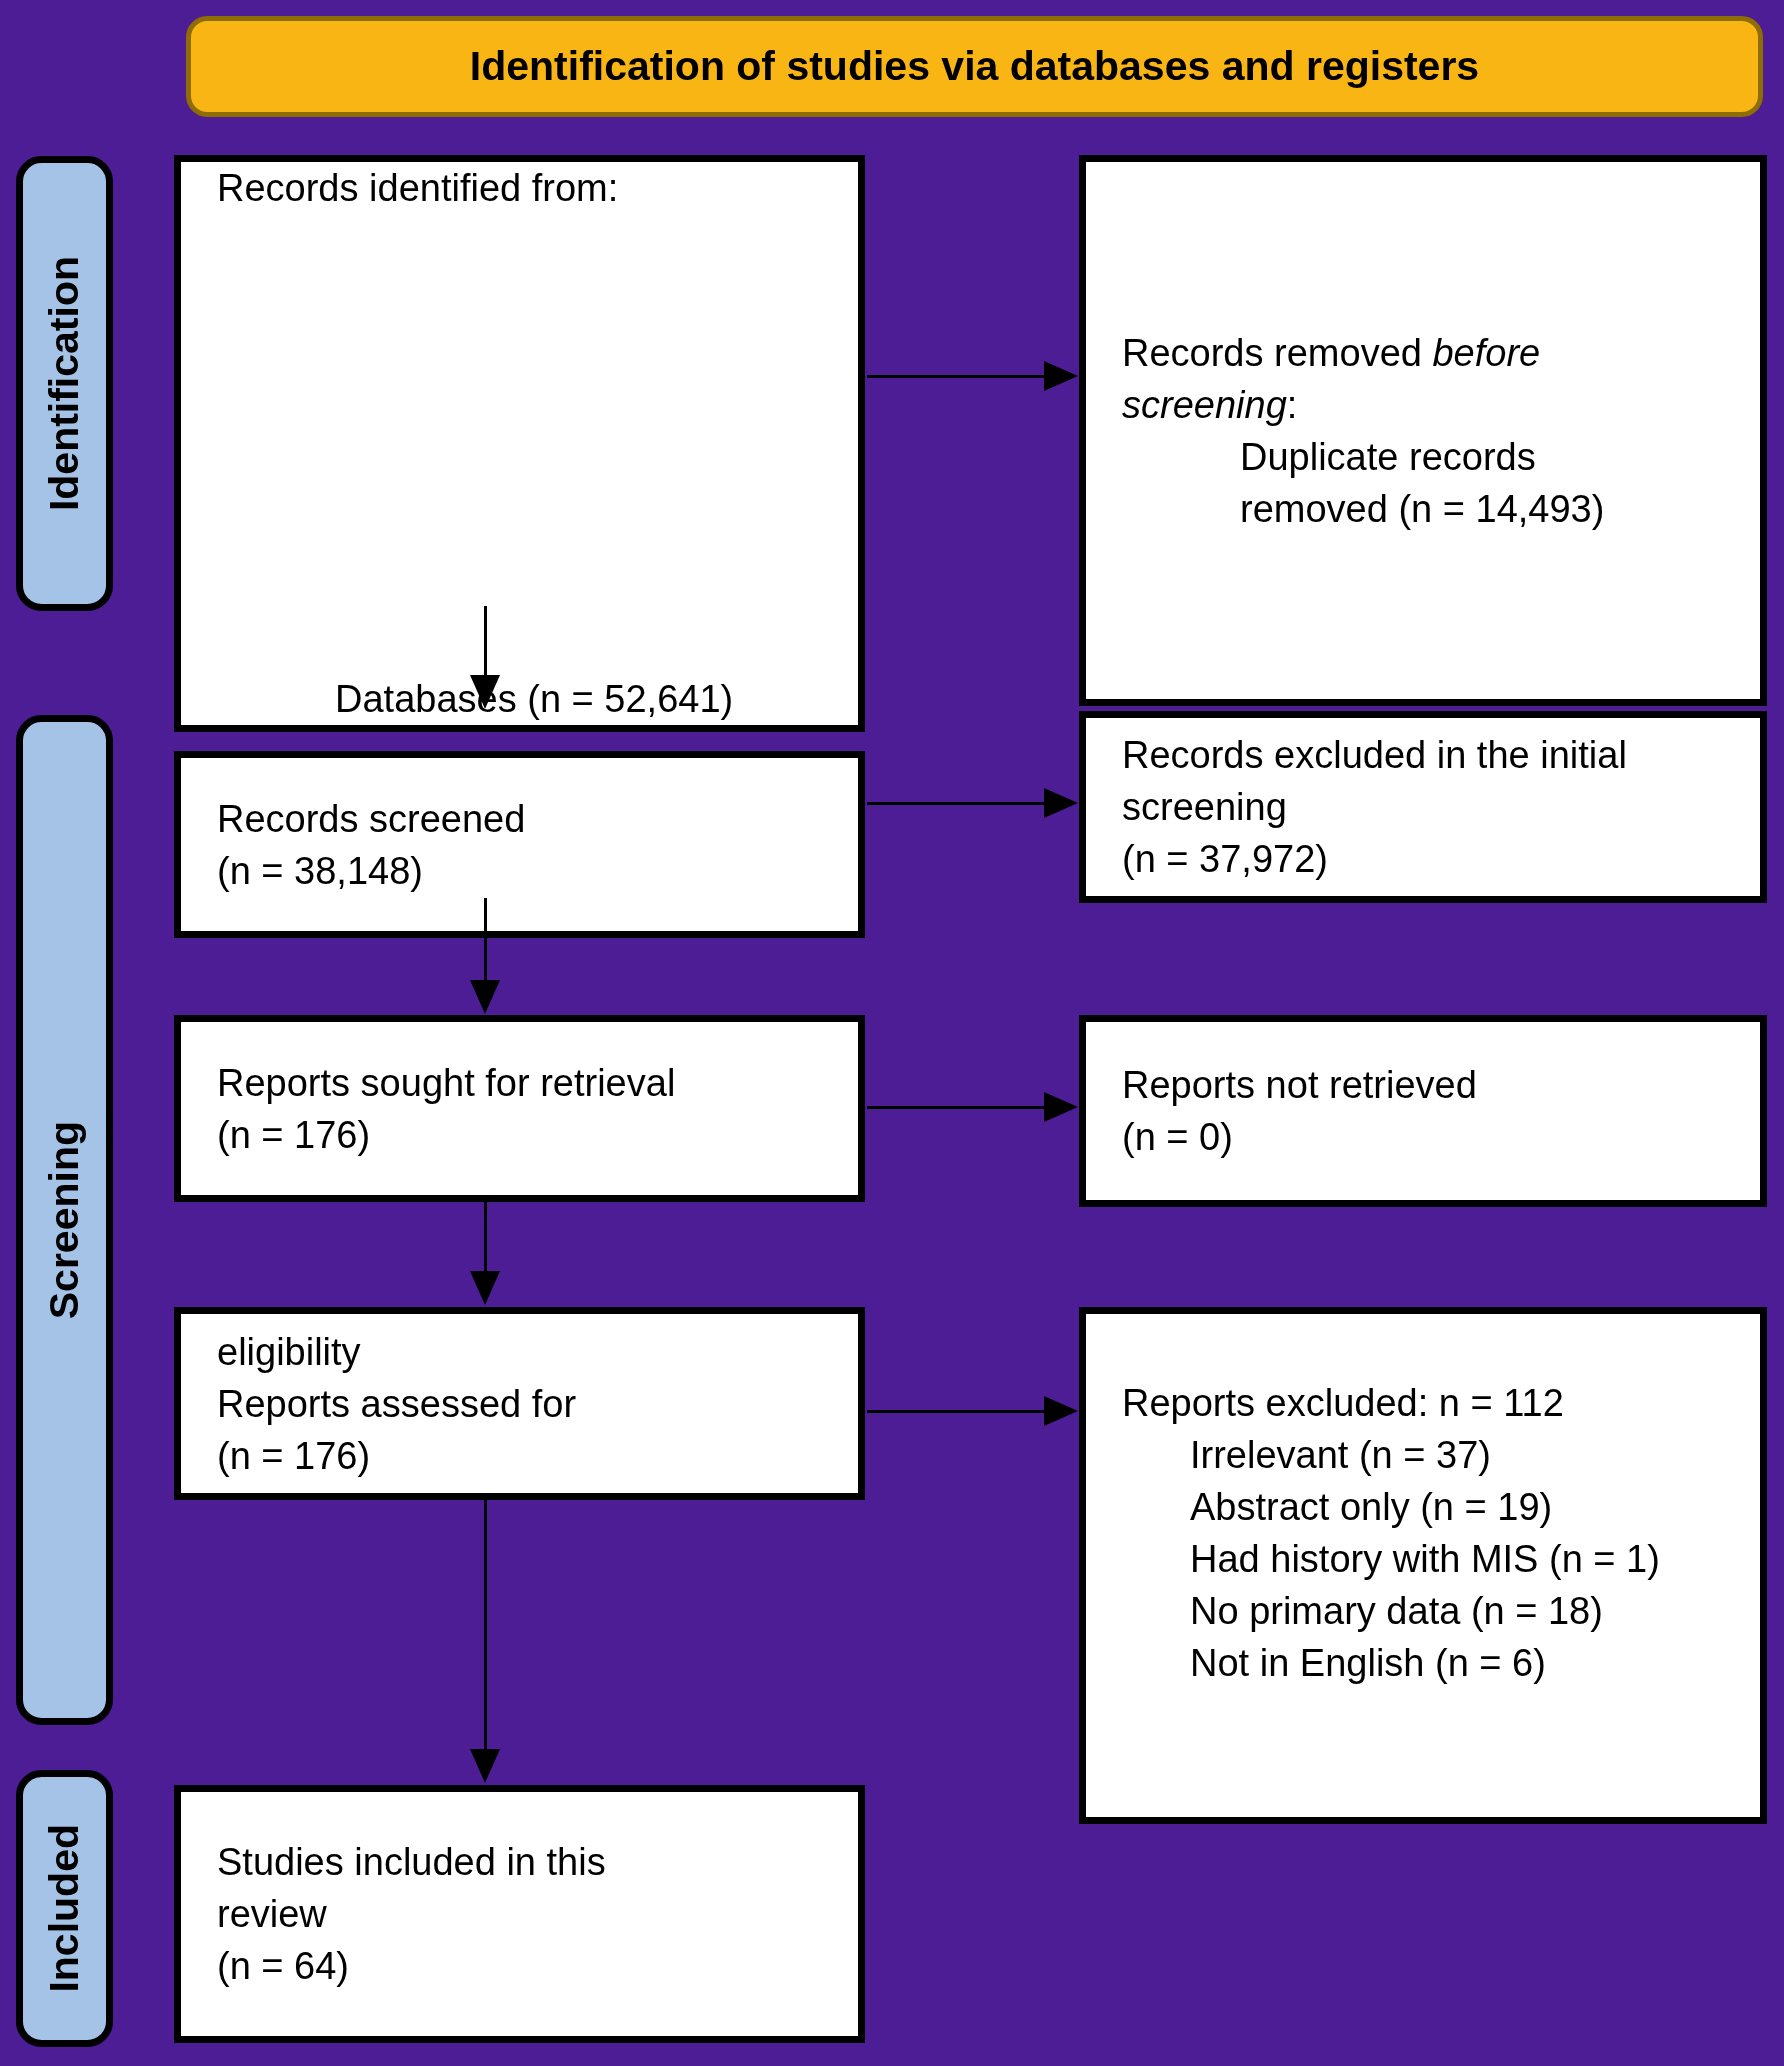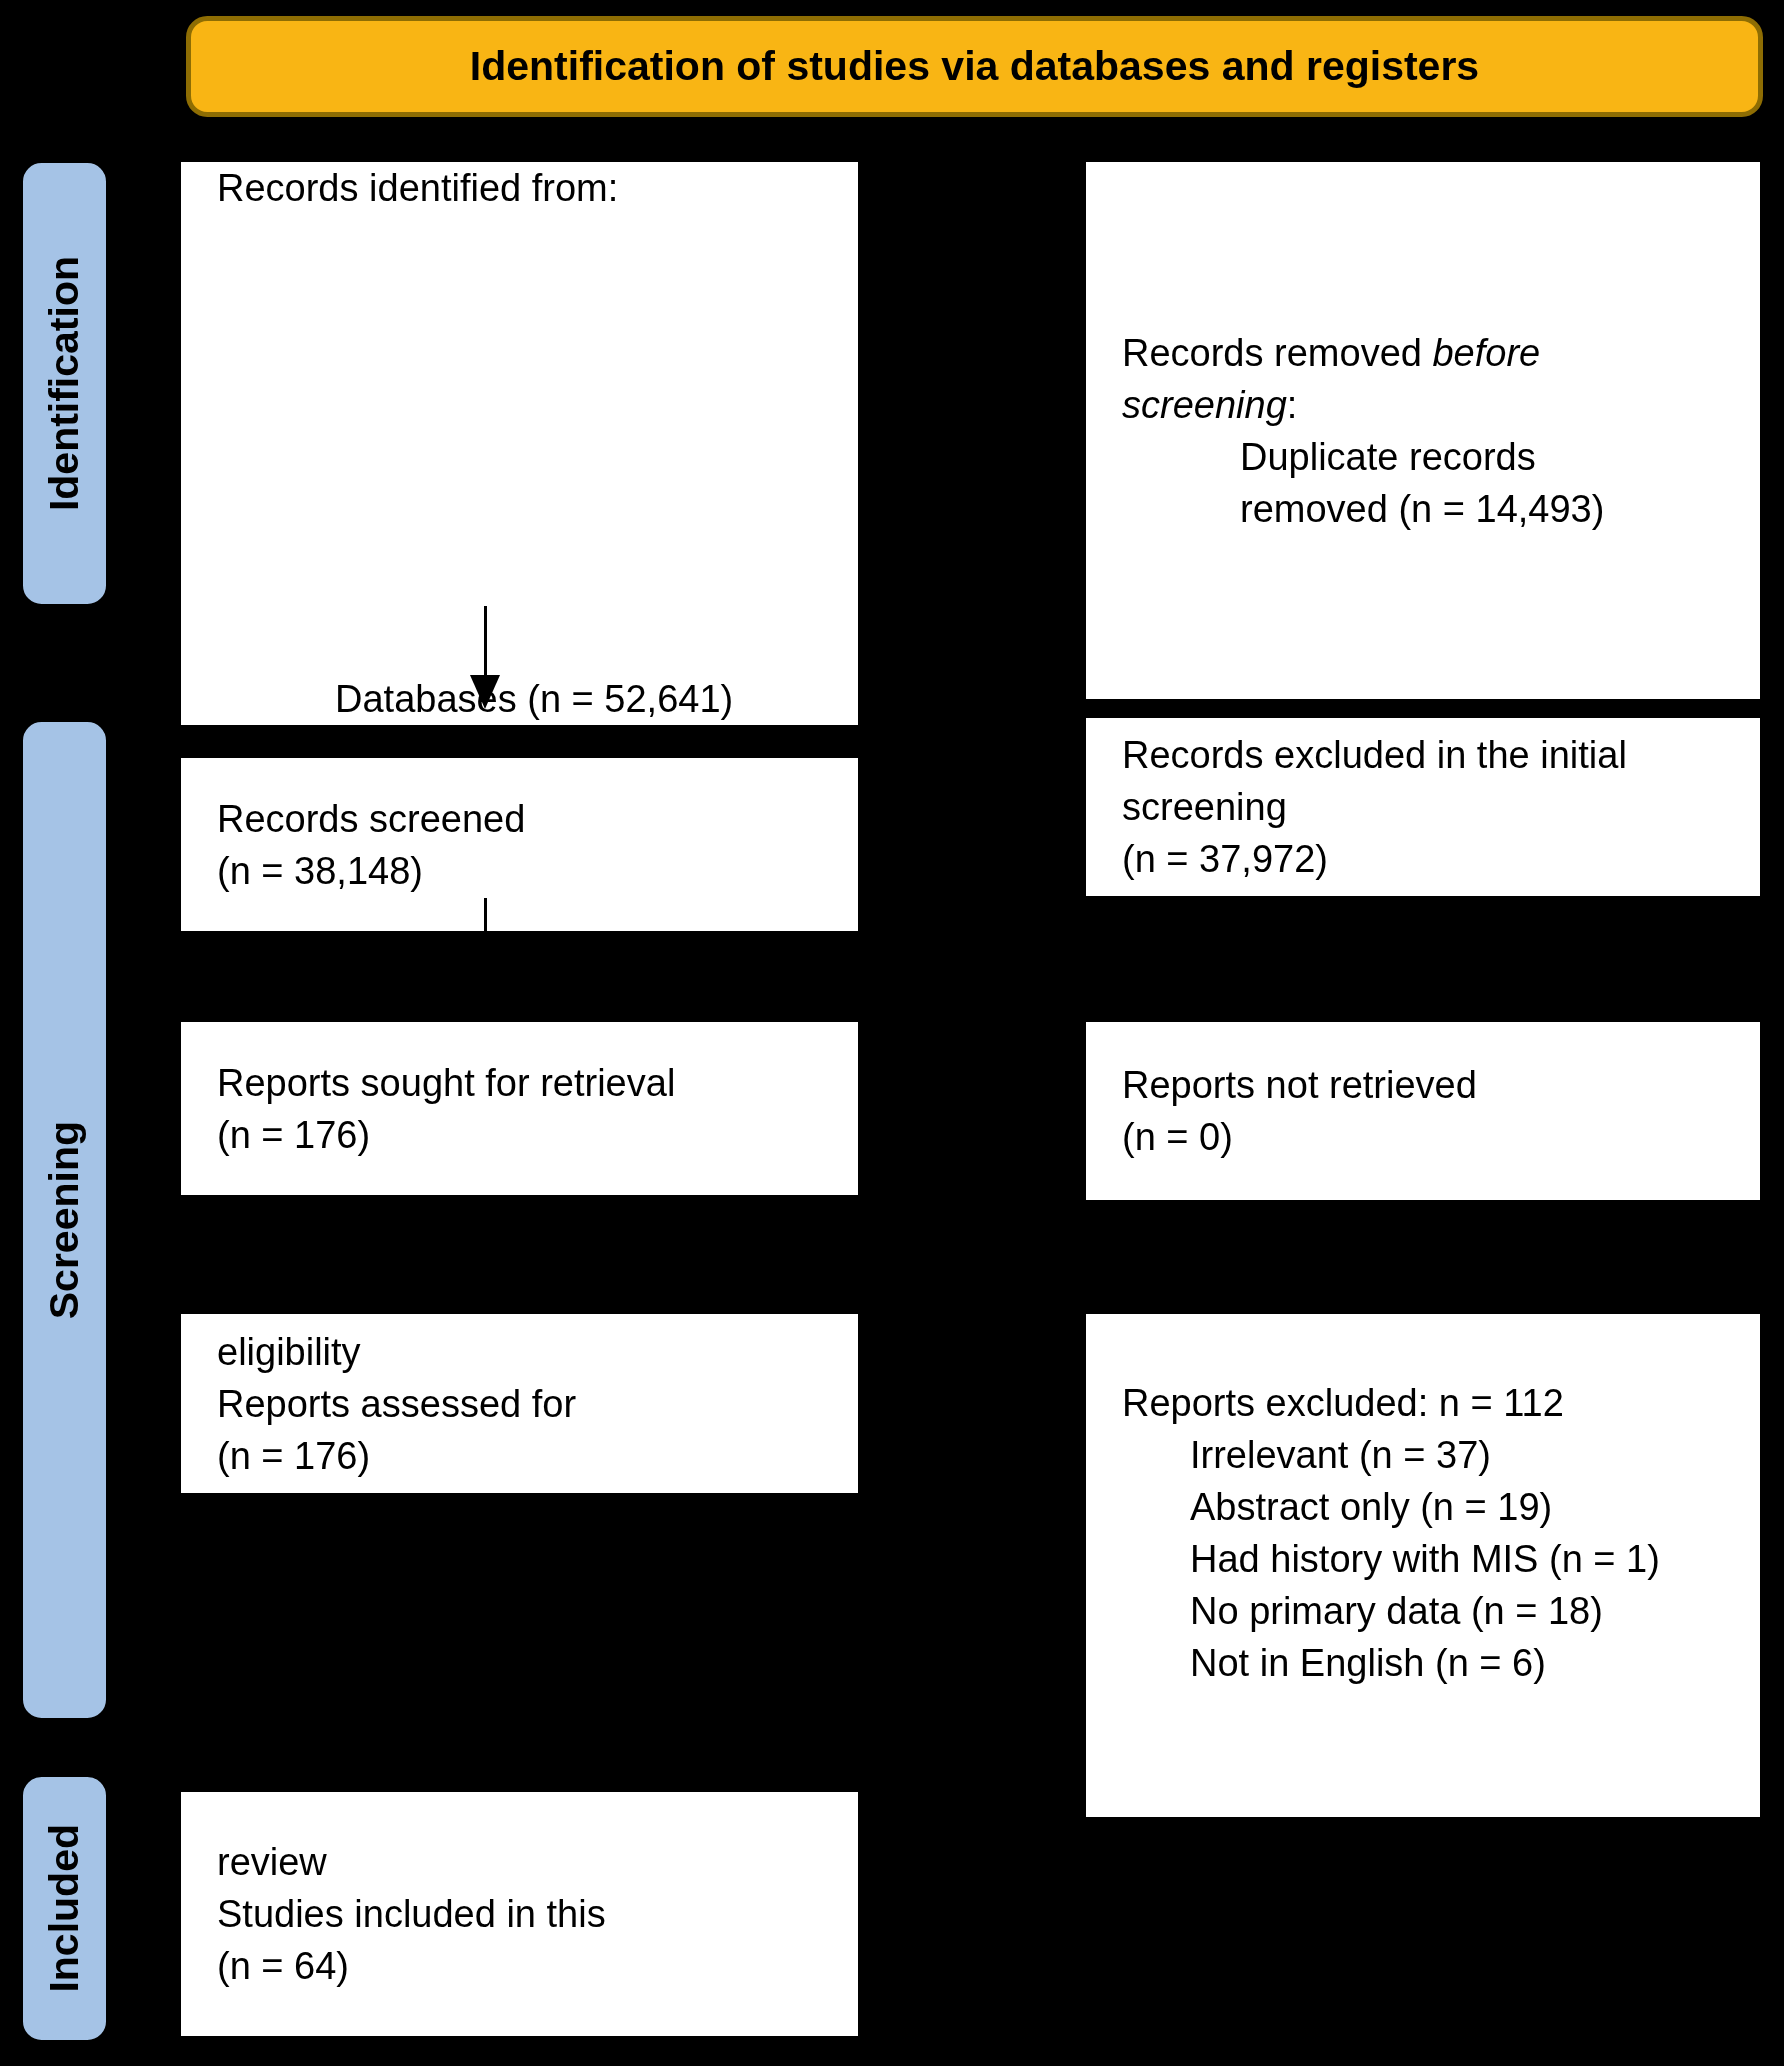--- a/index.html
+++ b/index.html
@@ -1,20 +1,20 @@
 <!DOCTYPE html>
 <html style="font-size:11.4px"><head>
 <meta charset="utf-8">
 <style>
   html, body { margin: 0; padding: 0; background: #ffffff; }
   .canvas {
     position: relative;
     width: 1785px;
     height: 2066px;
-    background: #000000;
+    background: #4c1d95;
     font-family: "Liberation Sans", sans-serif;
     color: #000000;
   }
 
   
   .banner {
     position: absolute;
     left: 186px; top: 15.6px;
     width: 1577px; height: 101px;
     background: #F9B514;
@@ -148,22 +148,22 @@
   <div class="fbox col2 box-reports-excluded">
     <div class="ln">Reports excluded: n = 112</div>
     <div class="ln indent">Irrelevant (n = 37)</div>
     <div class="ln indent">Abstract only (n = 19)</div>
     <div class="ln indent">Had history with MIS (n = 1)</div>
     <div class="ln indent">No primary data (n = 18)</div>
     <div class="ln indent">Not in English (n = 6)</div>
   </div>
 
   <div class="fbox col1 box-studies-included">
+    <div class="ln">Studies included in this</div>
     <div class="ln">review</div>
-    <div class="ln">Studies included in this</div>
     <div class="ln">(n = 64)</div>
   </div>
 
   <div class="vline" style="top:606px; height:70px;"></div>
   <div class="head-down" style="top:675px;"></div>
 
   <div class="vline" style="top:898px; height:83px;"></div>
   <div class="head-down" style="top:980px;"></div>
 
   <div class="vline" style="top:1202px; height:70px;"></div>

